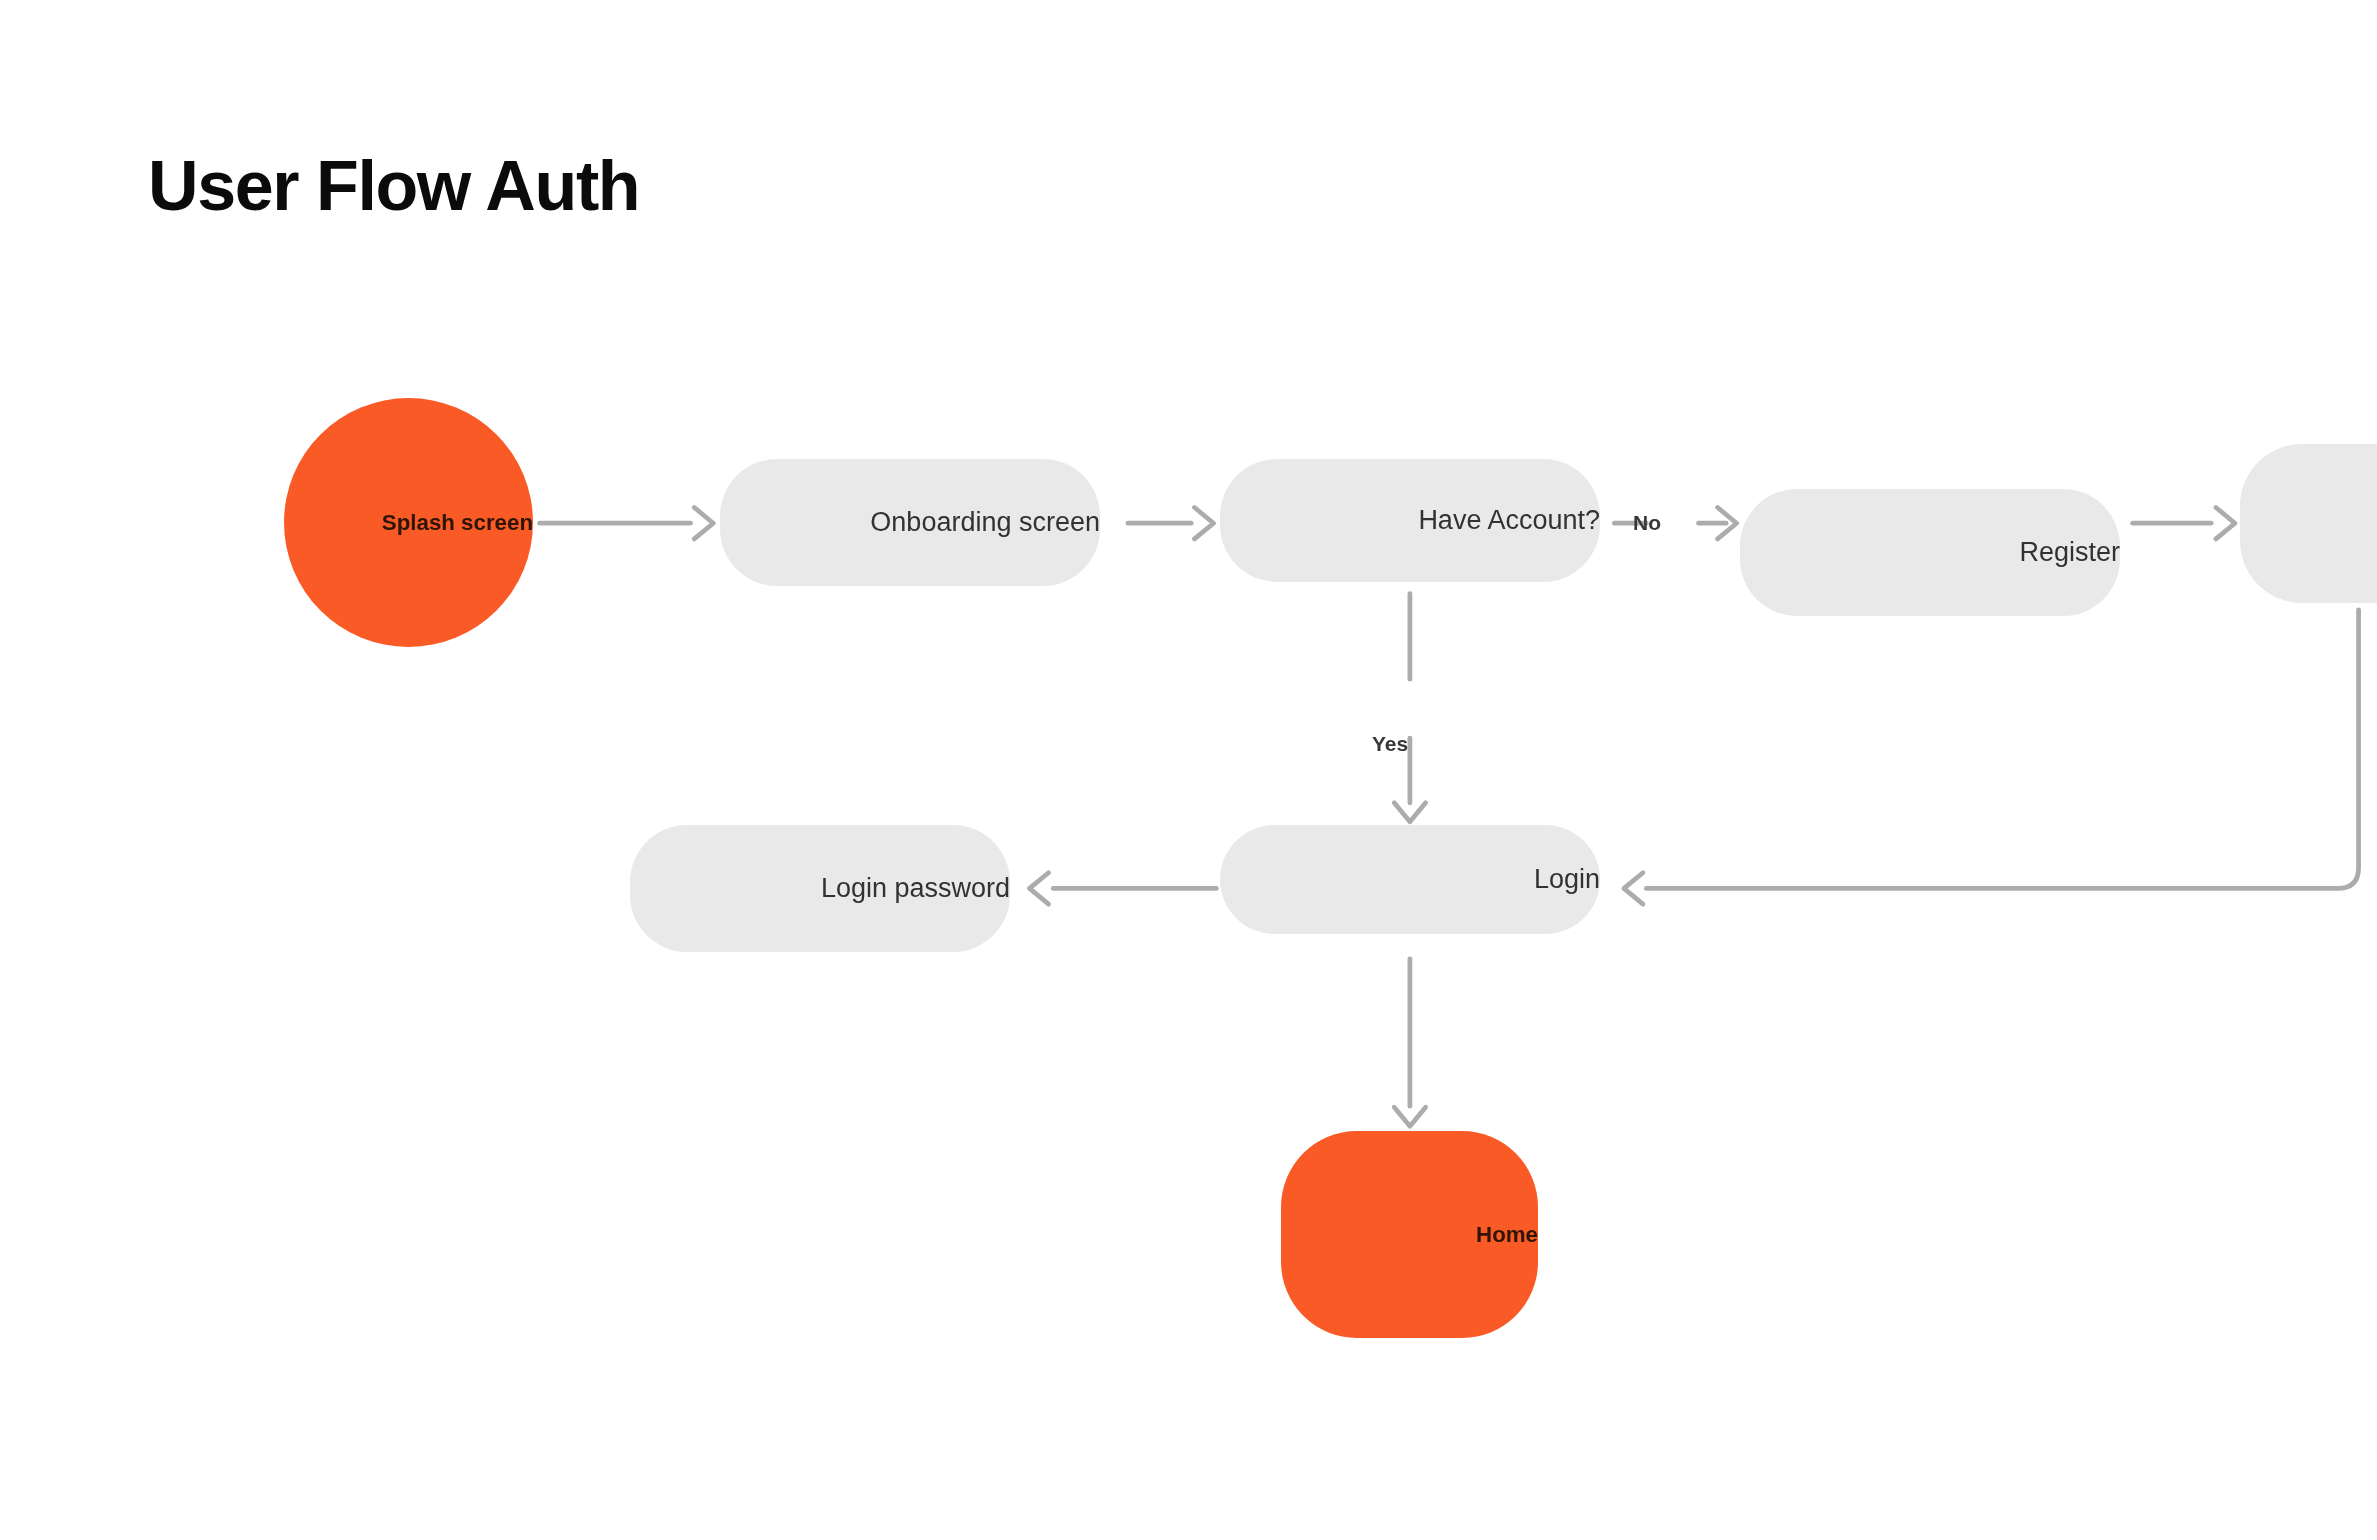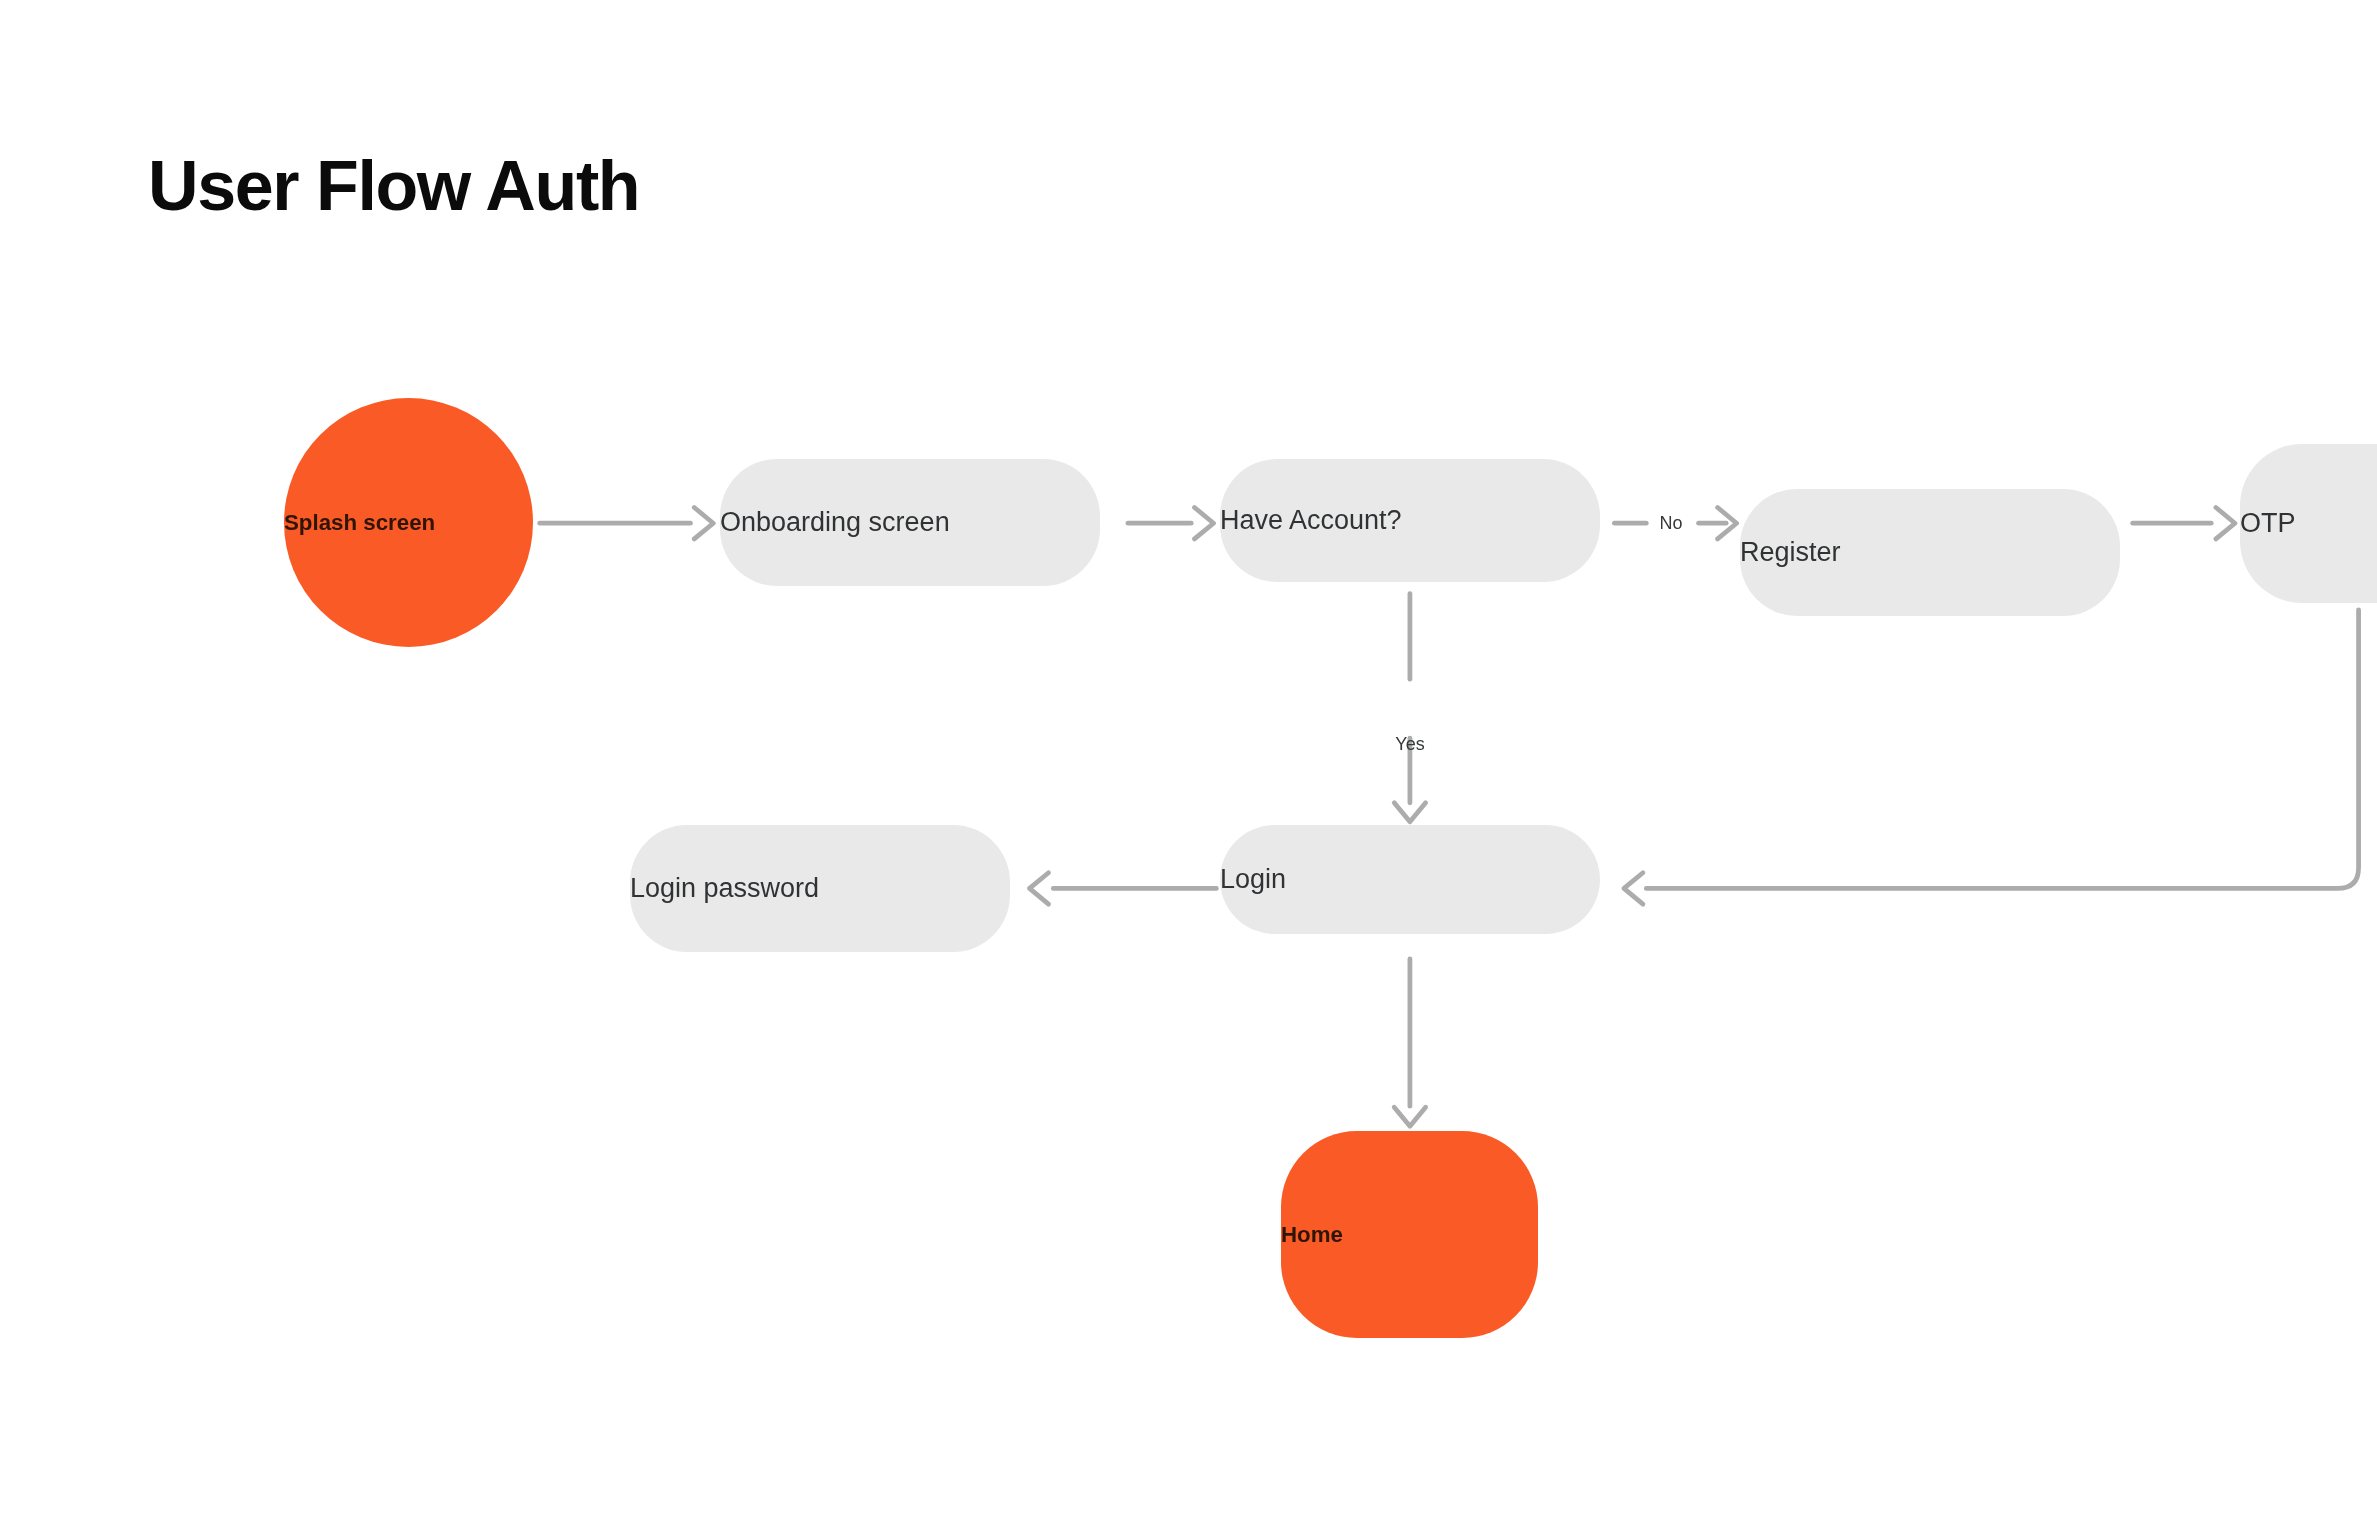--- a/index.html
+++ b/index.html
@@ -15,21 +15,21 @@
     left:148px;top:151px;
     font-size:70px;
     font-weight:bold;
     letter-spacing:-1.4px;
     line-height:1;
     color:#0b0b0b;
     white-space:nowrap;
   }
   .node{
     position:absolute;
-    display:flex;align-items:center;justify-content:flex-start;
+    display:flex;align-items:center;justify-content:flex-end;
     text-align:center;
     box-sizing:border-box;
   }
   .node-gray{
     background:#e9e9e9;
     color:#303234;
     font-size:27px;
     font-weight:400;
     border-radius:57px;
   }
@@ -44,24 +44,24 @@
   .node-have-account{left:1220px;top:459px;width:380px;height:123px;}
   .node-register{left:1740px;top:459px;width:380px;height:127px;margin-top:30px;}
   .node-otp{left:2240px;top:444px;width:238px;height:159px;border-radius:62px;}
   .node-forgot{left:630px;top:825px;width:380px;height:127px;}
   .node-login{left:1220px;top:825px;width:380px;height:109px;}
   .node-home{left:1281px;top:1131px;width:257px;height:207px;border-radius:76px;}
   .edge-label{
     position:absolute;
     width:76px;height:28.5px;
     line-height:28.5px;
-    font-size:18px;
+    font-size:21px;
     color:#36383a;
-    text-align:center;
     white-space:nowrap;
+    font-weight:bold;
   }
   .edge-label-yes{left:1372px;top:694px;margin-top:36px;}
   .edge-label-no{left:1633px;top:509px;}
   svg.connectors{position:absolute;left:0;top:0;}
   svg.connectors path{
     fill:none;
     stroke:#acacac;
     stroke-width:10;
     stroke-linecap:round;
     stroke-linejoin:round;

